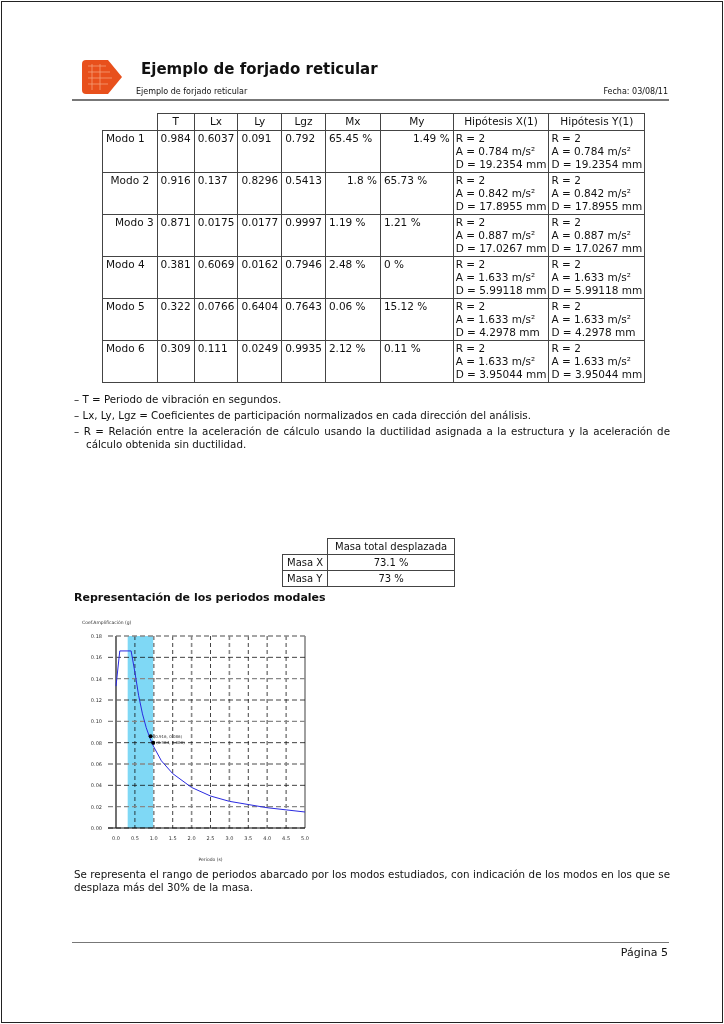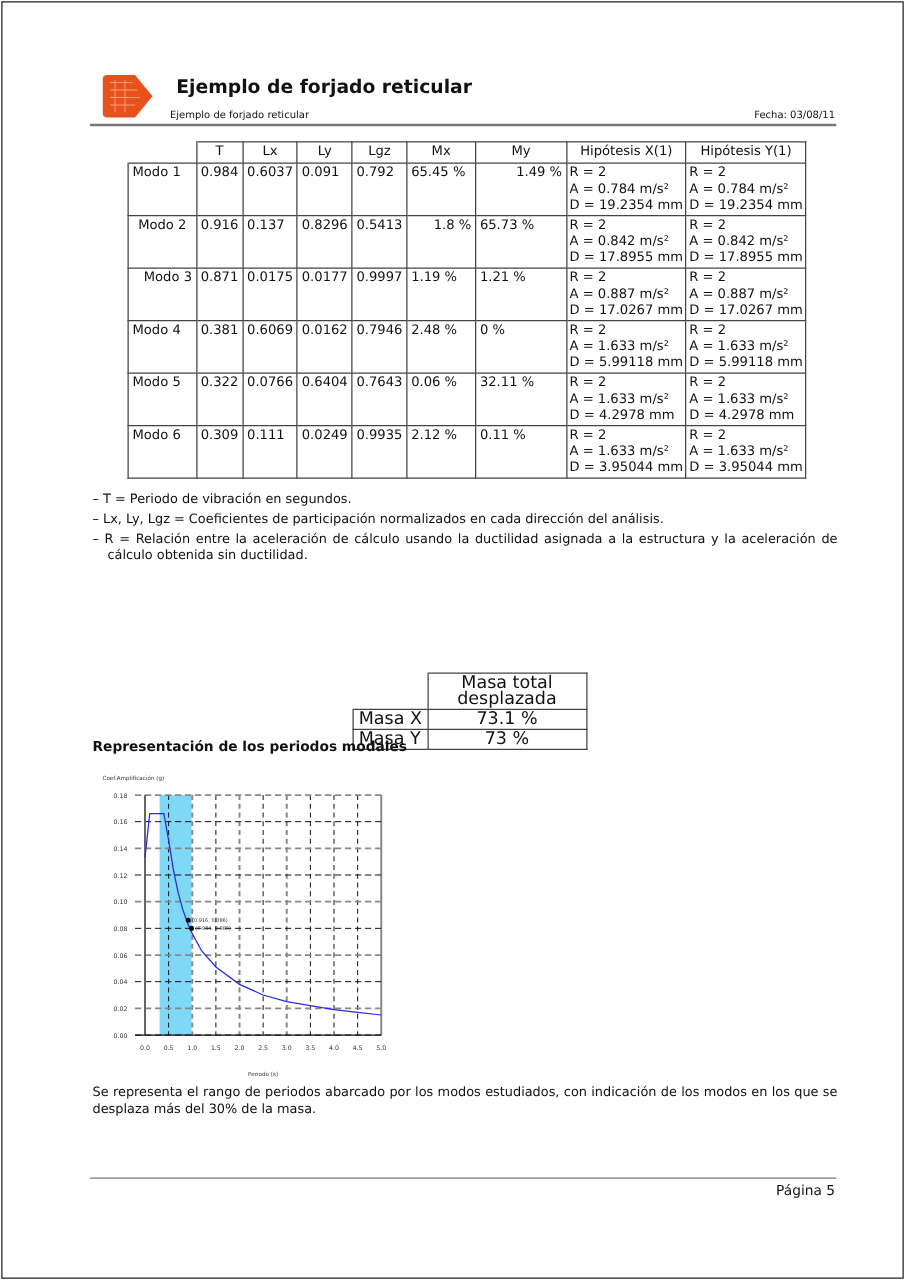--- a/index.html
+++ b/index.html
@@ -15,21 +15,21 @@
   table.modes { position:absolute; left:102px; top:113px; border-collapse:collapse; font-size:10.5px; }
   table.modes th, table.modes td { border:1px solid #444; padding:1px 3px; vertical-align:top; white-space:nowrap; line-height:13px; }
   table.modes th { font-weight:normal; text-align:center; height:14px; }
   table.modes th.blank { border-top:none; border-left:none; }
   table.modes td.hyp { padding:1px 2px; }
   table.modes td.hyp div { line-height:13px; }
 
   ul.legend { position:absolute; left:74px; top:393px; width:596px; margin:0; padding:0; list-style:none; font-size:10.3px; line-height:13px; }
   ul.legend li { margin-bottom:3px; padding-left:12px; text-indent:-12px; text-align:justify; }
 
-  table.masa { position:absolute; left:282px; top:538px; border-collapse:collapse; font-size:14px; }
+  table.masa { position:absolute; left:282px; top:538px; border-collapse:collapse; font-size:10px; }
   table.masa td, table.masa th { border:1px solid #444; padding:1px 4px; line-height:13px; font-weight:normal; }
   table.masa th.blank { border-top:none; border-left:none; }
   table.masa td.val { text-align:center; width:118px; }
 
   .section-title { position:absolute; left:74px; top:591px; font-size:11px; font-weight:bold; }
   .chart { position:absolute; left:80px; top:616px; width:240px; height:250px; }
   .paragraph { position:absolute; left:74px; top:868px; width:596px; font-size:10.3px; line-height:13px; text-align:justify; }
   .footer-rule { position:absolute; left:72px; top:942px; width:597px; height:1px; background:#777; }
   .page-number { position:absolute; right:56px; top:946px; font-size:11px; }
 </style>
@@ -138,21 +138,21 @@
           <div>D = 5.99118 mm</div>
         </td>
       </tr>
       <tr>
         <td style="height: 39px;">Modo 5</td>
         <td style="height: 39px;">0.322</td>
         <td style="height: 39px;">0.0766</td>
         <td style="height: 39px;">0.6404</td>
         <td style="height: 39px;">0.7643</td>
         <td style="height: 39px;">0.06 %</td>
-        <td style="height: 39px;">32.11 %</td>
+        <td style="height: 39px;">15.12 %</td>
         <td class="hyp">
           <div>R = 2</div>
           <div>A = 1.633 m/s²</div>
           <div>D = 4.2978 mm</div>
         </td>
         <td class="hyp">
           <div>R = 2</div>
           <div>A = 1.633 m/s²</div>
           <div>D = 4.2978 mm</div>
         </td>

